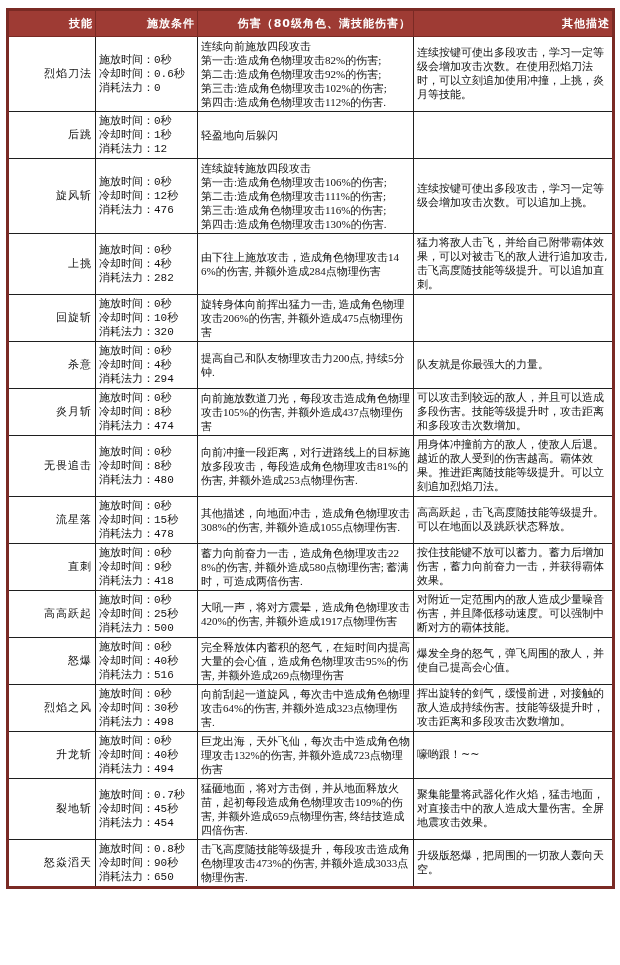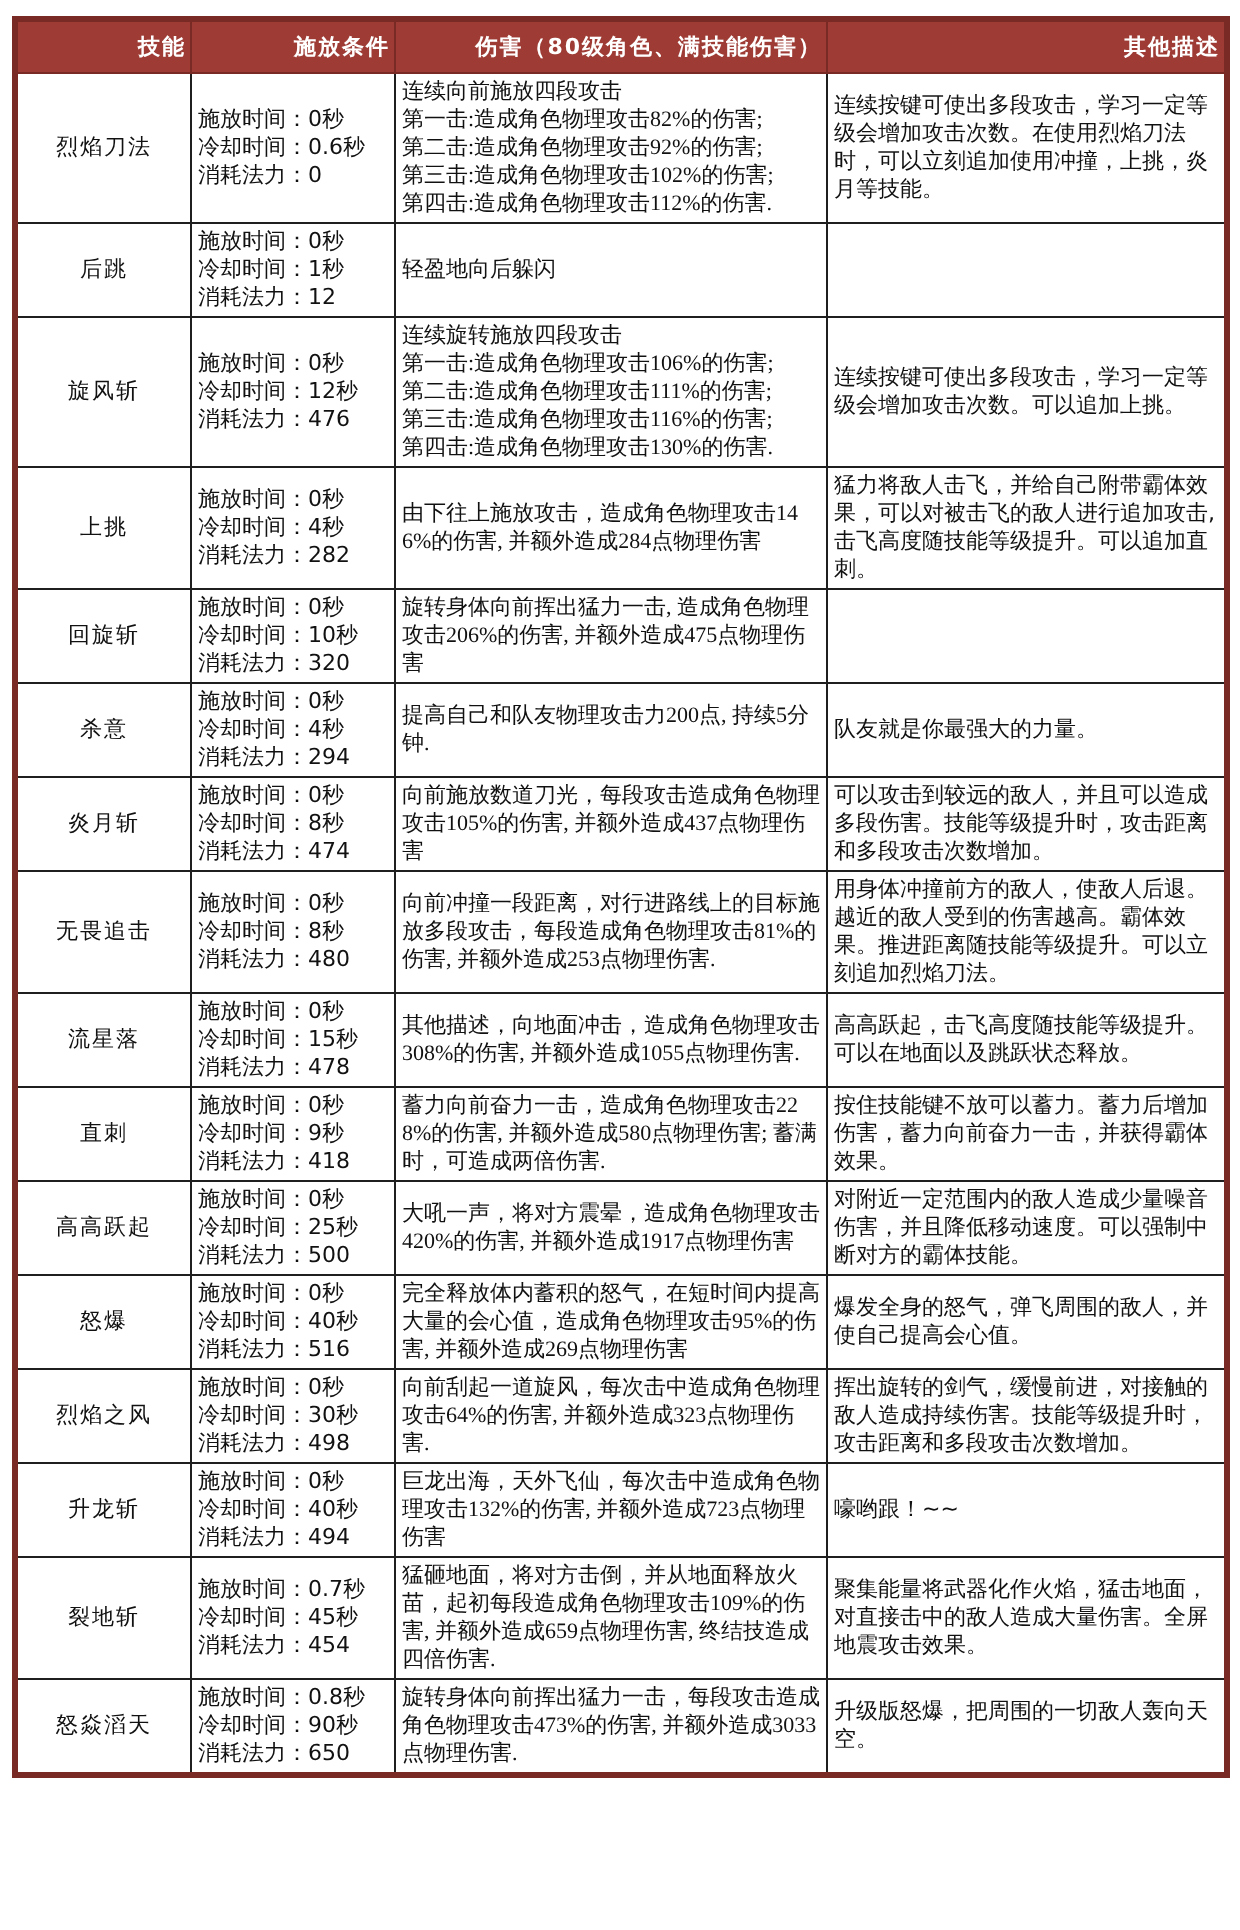--- a/index.html
+++ b/index.html
@@ -37,26 +37,27 @@
     color: #111111;
     padding: 2px 3px;
     vertical-align: middle;
     word-break: break-all;
   }
   col.c-skill { width: 88px; }
   col.c-cond  { width: 102px; }
   col.c-dmg   { width: 216px; }
   col.c-desc  { width: 200px; }
   td.td-skill {
-    text-align: center;
+    text-align: right;
     letter-spacing: 1px;
   }
   td.td-cond {
     white-space: pre-line;
     padding-left: 4px;
+    font-family: Liberation Mono, monospace;
   }
   td.td-dmg {
     white-space: pre-line;
     font-family: Liberation Serif, serif;
   }
   td.td-desc {
   }
 </style>
 </head>
 <body>
@@ -204,18 +205,18 @@
 冷却时间：45秒
 消耗法力：454</td>
           <td class="td-dmg">猛砸地面，将对方击倒，并从地面释放火苗，起初每段造成角色物理攻击109%的伤害, 并额外造成659点物理伤害, 终结技造成四倍伤害.</td>
           <td class="td-desc">聚集能量将武器化作火焰，猛击地面，对直接击中的敌人造成大量伤害。全屏地震攻击效果。</td>
         </tr>
         <tr>
           <td class="td-skill">怒焱滔天</td>
           <td class="td-cond">施放时间：0.8秒
 冷却时间：90秒
 消耗法力：650</td>
-          <td class="td-dmg">旋转身体向前挥出猛力一击，每段攻击造成角色物理攻击473%的伤害, 并额外造成3033点物理伤害.</td>
+          <td class="td-dmg">击飞高度随技能等级提升，每段攻击造成角色物理攻击473%的伤害, 并额外造成3033点物理伤害.</td>
           <td class="td-desc">升级版怒爆，把周围的一切敌人轰向天空。</td>
         </tr>
       </tbody>
   </table>
 </div>
 
 </body></html>

